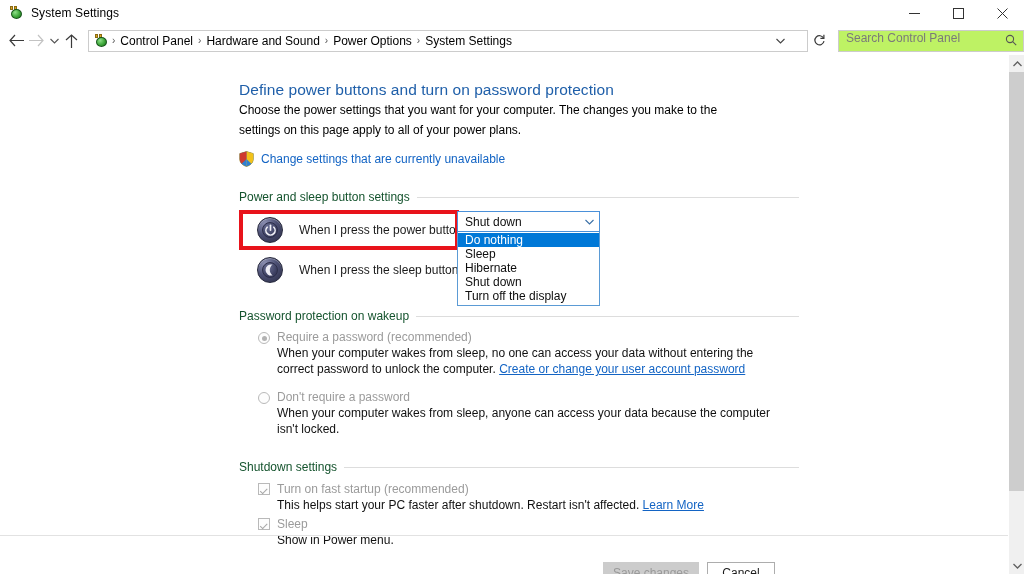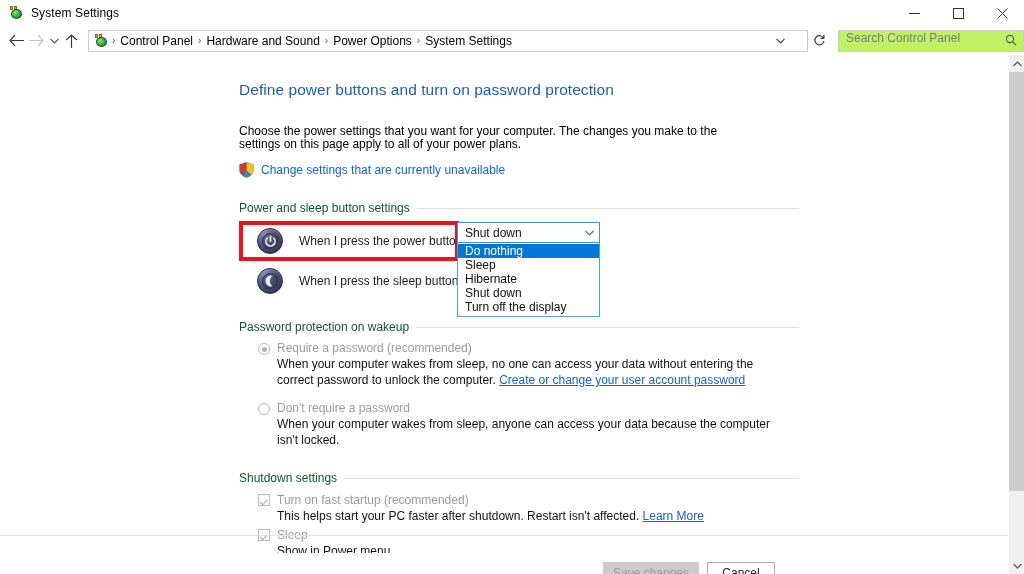--- a/index.html
+++ b/index.html
@@ -129,22 +129,22 @@
   }
   .inner { position: absolute; left: 239px; top: 0; width: 560px; }
 
   .page-title {
     color: #1f5fa9;
     font-size: 15.5px;
     margin-top: 26px;
     letter-spacing: 0.05px;
   }
   .page-desc {
-    color: #000000; font-size: 12px; line-height: 13px;
-    margin-top: 26px; width: 516px;
+    color: #000000; font-size: 12px; line-height: 20px;
+    margin-top: 1px; width: 516px;
   }
   .shield-row {
     margin-top: 11px;
     display: flex; align-items: center; gap: 7px;
   }
   .shield-icon { width: 15px; height: 16px; flex: 0 0 auto; }
   .link {
     color: #1364c4; font-size: 12px; cursor: pointer;
   }
   .link.ul { text-decoration: underline; }

